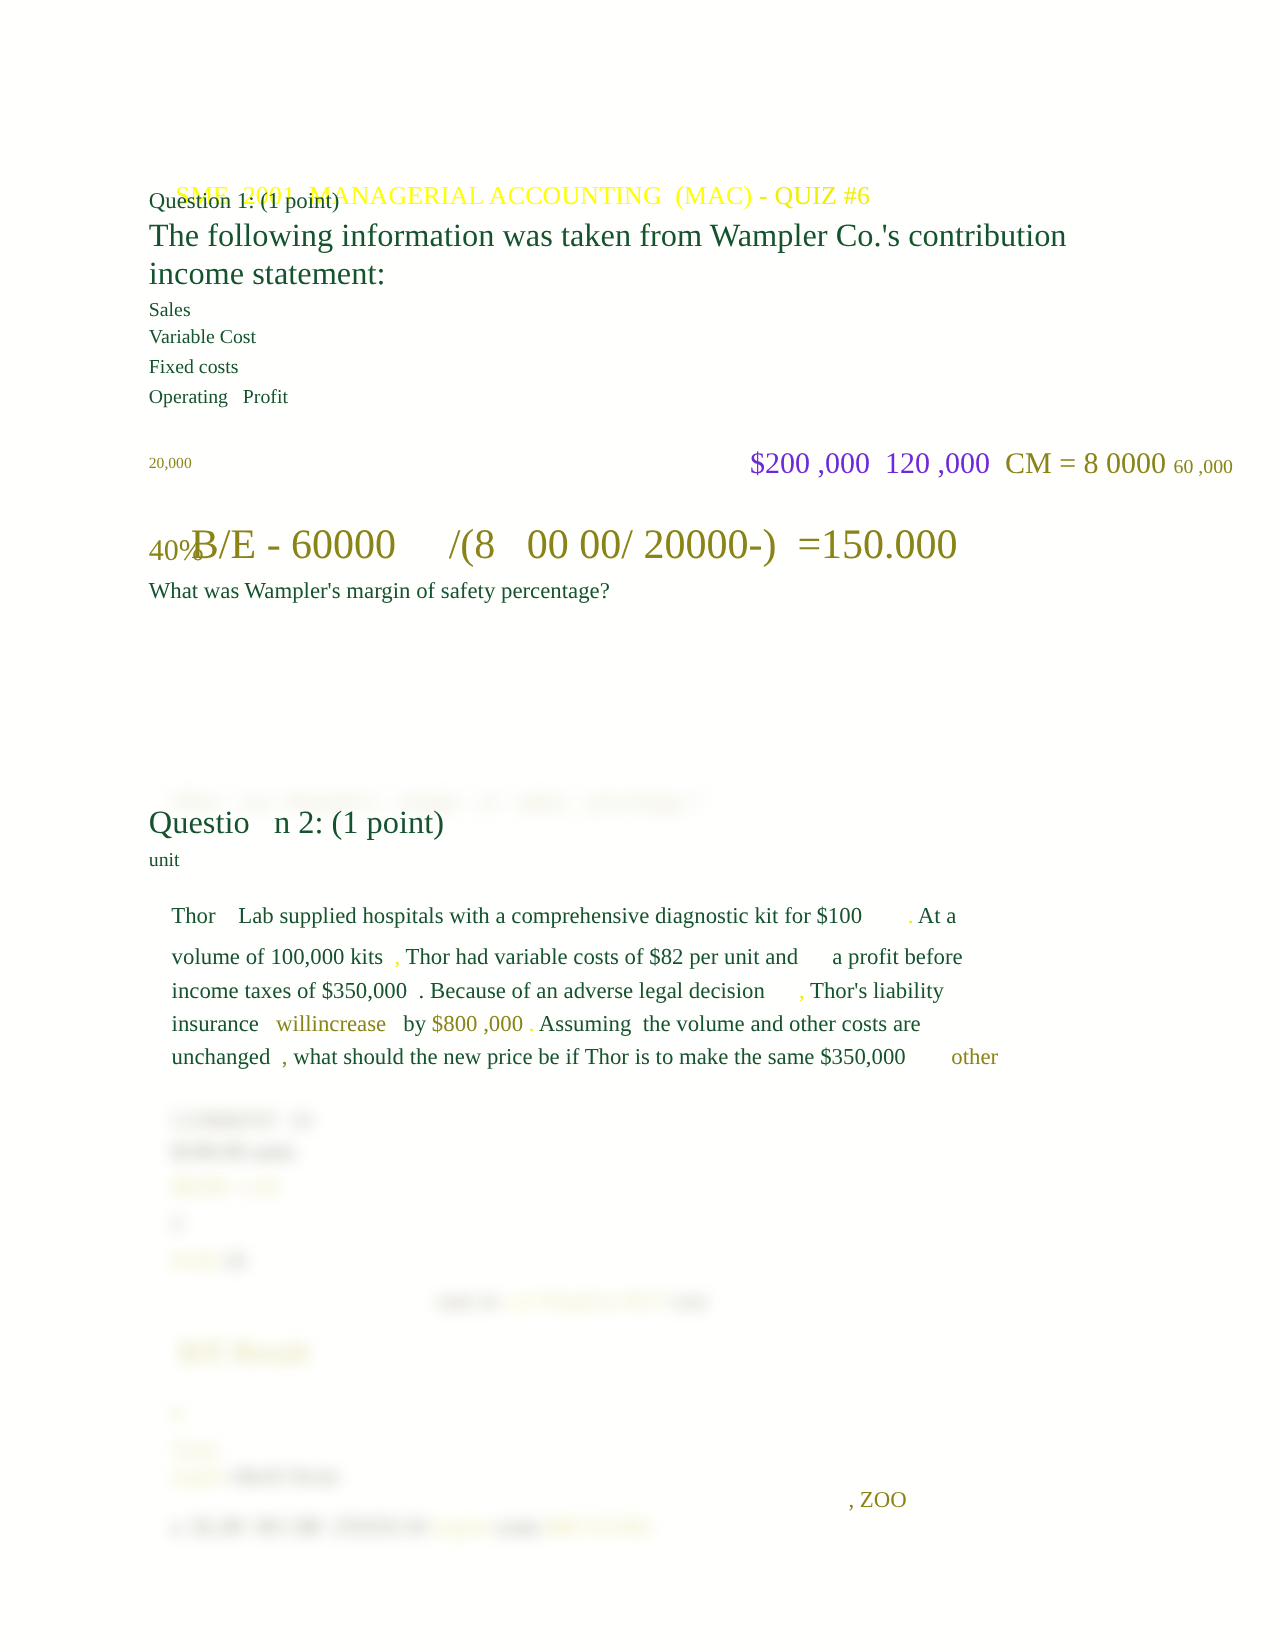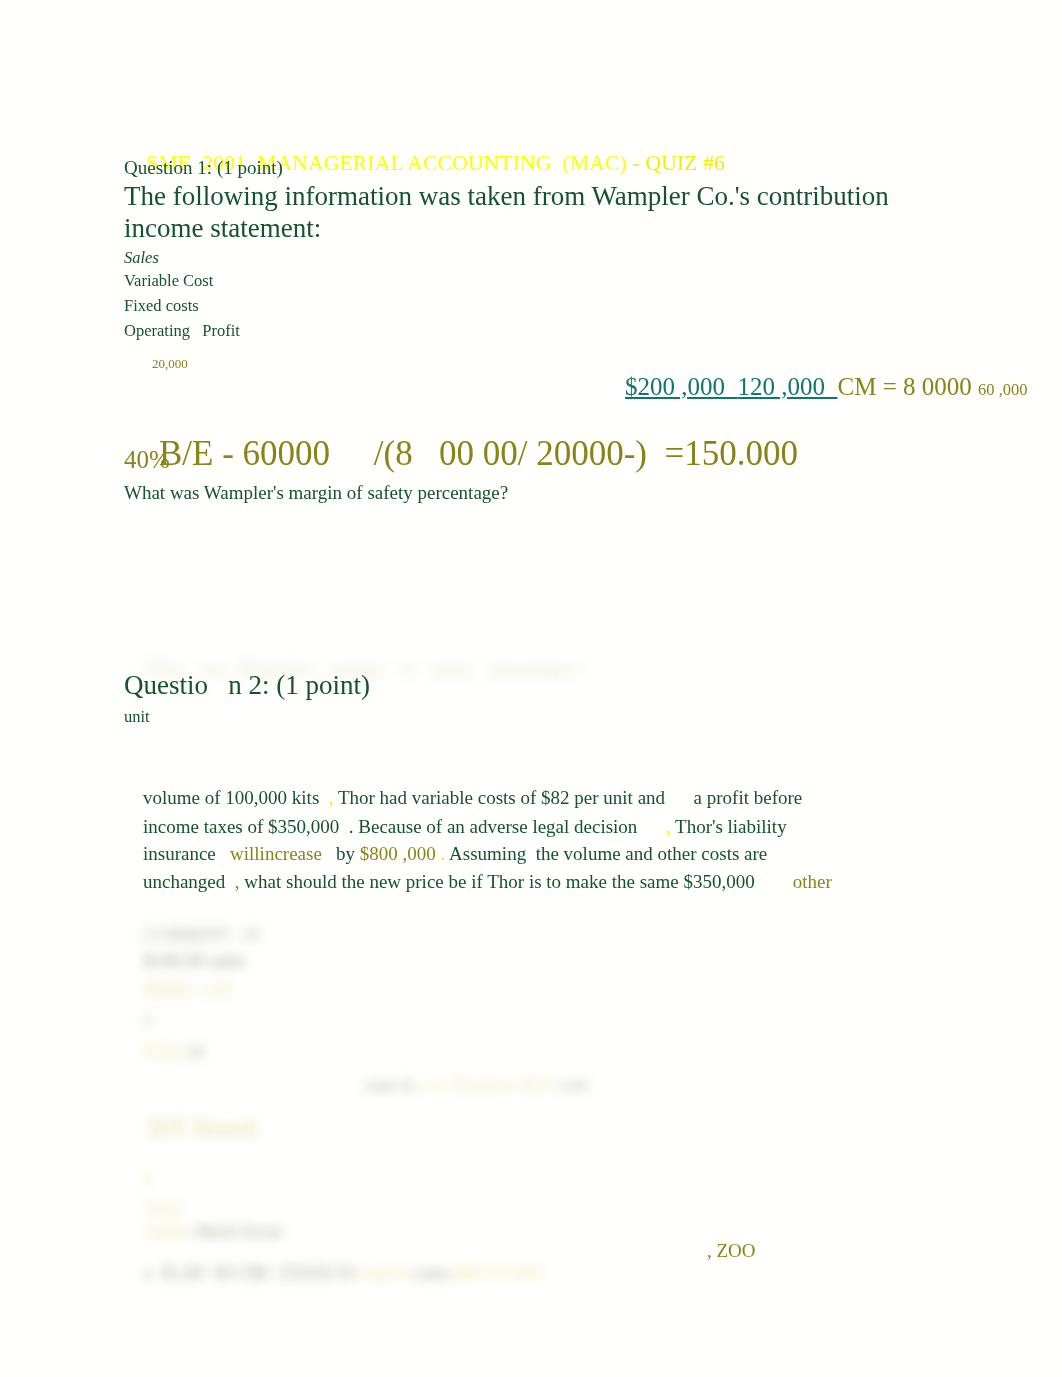--- a/index.html
+++ b/index.html
@@ -21,21 +21,21 @@
     left: 0; top: 0;
     width: 1062px;
     height: 1377px;
     background: #fffffe;
   }
 
   
   .abs { position: absolute; white-space: pre; }
   .dark   { color: #14532d; }
   .olive  { color: #8a8317; }
-  .olive2 { color: #0f766e; text-decoration: underline; }
+  .olive2 { color: #6d28d9; }
   .yellow { color: #ffff00; }
   .yellow-dk { color: #f2ee00; }
 
   .h-title {
     font-size: 21.5px;
     letter-spacing: 0.2px;
   }
   .t-normal  { font-size: 19px; }
   .t-big     { font-size: 25px; }
   .t-bigger  { font-size: 27px; }
@@ -65,47 +65,50 @@
   <div class="line h-title" style="left:124px; top:126px;">
     <span class="yellow">SME  2001</span><span class="yellow">  </span><span class="yellow">MANAGERIAL ACCOUNTING  (MAC)</span><span class="yellow"> </span><span class="yellow-dk">- QUIZ #6</span>
   </div>
 
   <div class="abs t-normal dark" style="left:124px; top:157px;">Question 1: (1 point)</div>
 
   <div class="abs t-bigger dark" style="left:124px; top:181px;">The following information was taken from Wampler Co.'s contribution</div>
 
   <div class="abs t-bigger dark" style="left:124px; top:213px;">income statement:</div>
 
-  <div class="abs t-small dark" style="left:124px; top:248px;font-style:italic;">Sales</div>
+  <div class="abs t-small dark" style="left:124px; top:248px;">Sales</div>
   <div class="abs t-small dark" style="left:124px; top:271px;font-family:Liberation Serif, serif;">Variable Cost</div>
   <div class="abs t-small dark" style="left:124px; top:296px;">Fixed costs</div>
   <div class="abs t-small dark" style="left:124px; top:321px;">Operating   Profit</div>
 
   <div class="line t-big" style="left:600px; top:345px;">
     <span class="olive2">$200 ,000</span><span class="olive2">  </span><span class="olive2">120 ,000</span><span class="olive2">  </span><span class="olive">CM = 8 0000</span><span class="olive"> </span><span class="olive t-small">60 ,000</span>
   </div>
 
-  <div class="abs t-tiny olive" style="left:124px; top:356px;margin-left:28px;">20,000</div>
+  <div class="abs t-tiny olive" style="left:124px; top:378px;">20,000</div>
 
   <div class="line t-huge olive" style="left:124px; top:394px;">
     <span>B/E - 60000</span><span>     </span><span>/(8   00 00/ 20000-)</span><span>  </span><span>=150.000</span>
   </div>
 
   <div class="abs t-big olive" style="left:124px; top:446px;">40%</div>
 
   <div class="abs t-normal dark" style="left:124px; top:482px;">What was Wampler's margin of safety percentage?</div>
 
   <div class="blurline t-normal" style="left:124px; top:636px; filter: blur(7px); opacity:0.42;">
     <span style="color:#b5ae6a;">What   was  Wampler's   margin   of   safety   percentage ?</span>
   </div>
 
   <div class="abs t-bigger dark" style="left:124px; top:670px;text-align:center;">Questio   n 2: (1 point)</div>
 
   <div class="abs t-small dark" style="left:124px; top:707px;">unit</div>
 
+  <div class="line t-normal" style="left:124px; top:731px;">
+    <span class="dark">Thor    Lab supplied hospitals with a comprehensive diagnostic kit for $100</span><span>        </span><span class="yellow-dk">.</span><span class="dark"> At a</span>
+  </div>
 
   <div class="line t-normal" style="left:124px; top:765px;">
     <span class="dark">volume of 100,000 kits</span><span>  </span><span class="yellow-dk">,</span><span class="dark"> Thor had variable costs of $82 per unit and</span><span>      </span><span class="dark">a profit before</span>
   </div>
 
   <div class="line t-normal" style="left:124px; top:794px;">
     <span class="dark">income taxes of $350,000</span><span>  </span><span class="dark">. Because of an adverse legal decision</span><span>      </span><span class="yellow-dk">,</span><span class="dark"> Thor's liability</span>
   </div>
 
   <div class="line t-normal" style="left:124px; top:821px;">

